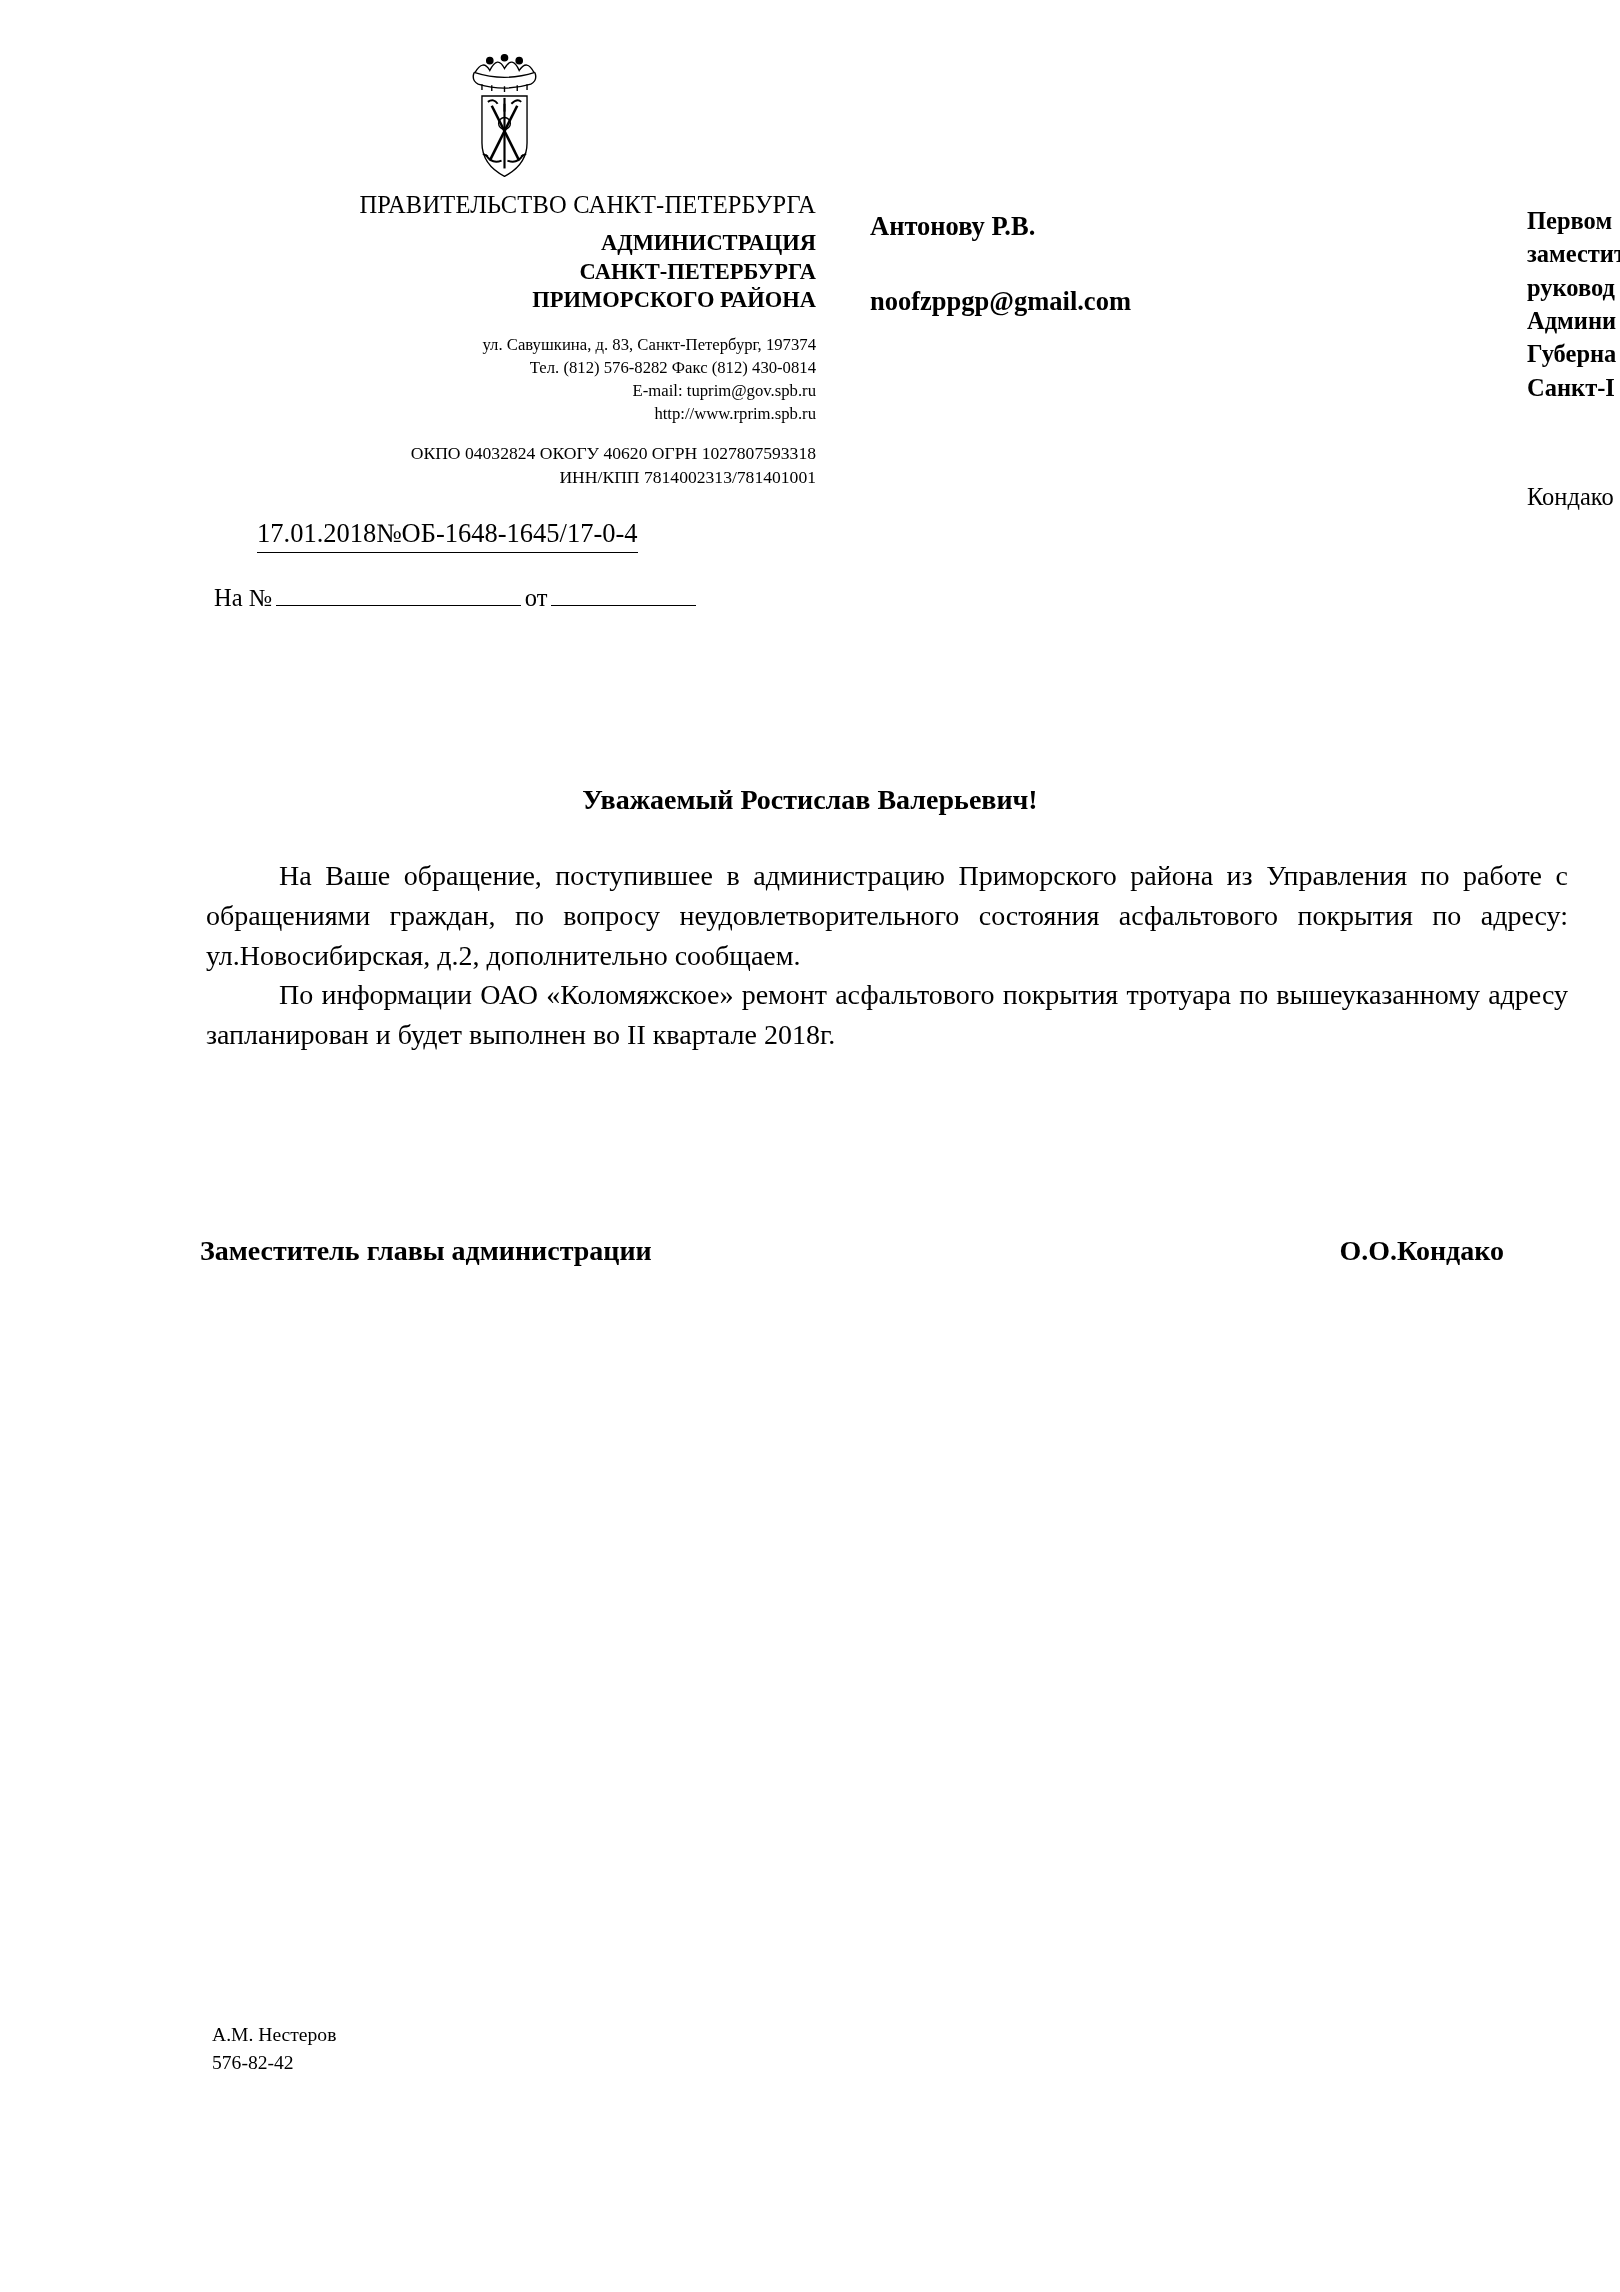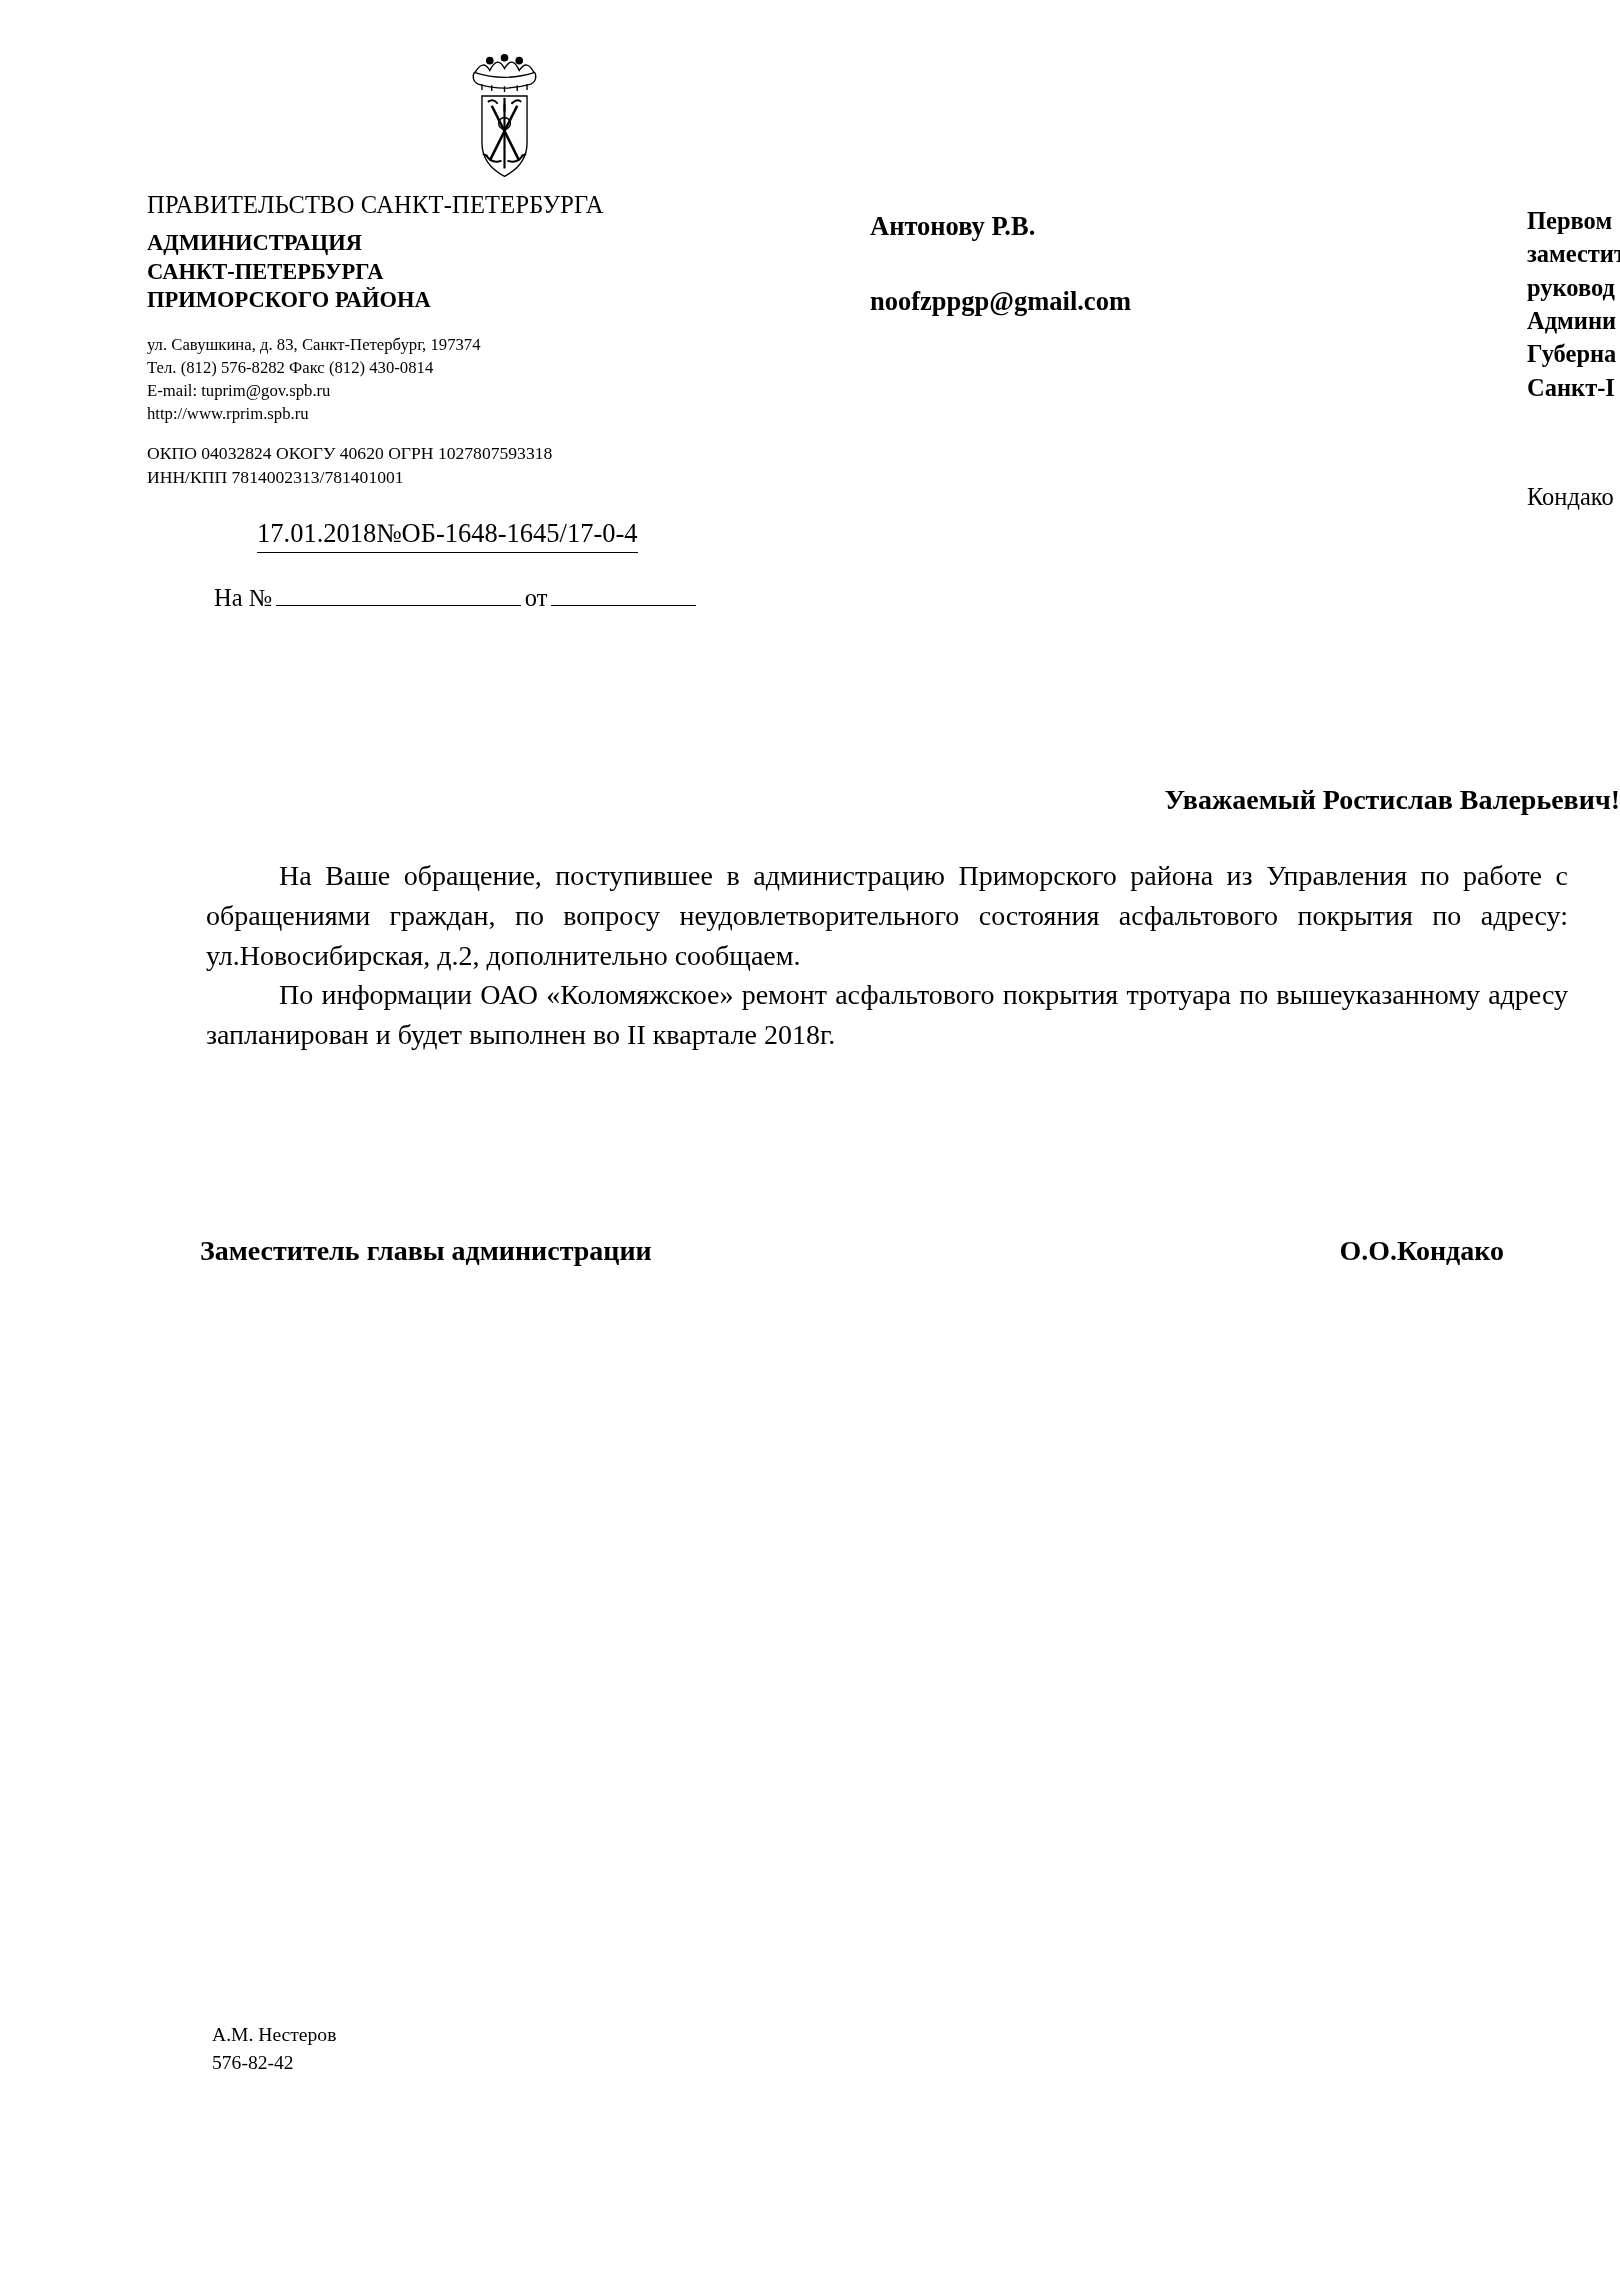--- a/index.html
+++ b/index.html
@@ -28,24 +28,24 @@
   .emblem {
     position: absolute;
     left: 431px;
     top: 39px;
     width: 147px;
     height: 157px;
   }
 
   .letterhead {
     position: absolute;
-    left: 147px;
+    left: 130px;
     top: 191px;
     width: 686px;
-    text-align: left;
+    text-align: right;
   }
   .gov-line {
     font-size: 24.5px;
     letter-spacing: 0.2px;
     margin-bottom: 9.8px;
   }
   .admin-block {
     font-weight: bold;
     font-size: 22.5px;
     line-height: 1.28;
@@ -130,21 +130,21 @@
     overflow: hidden;
     width: 108px;
   }
 
   
   .salutation {
     position: absolute;
     left: 0;
     top: 784px;
     width: 1620px;
-    text-align: right;
+    text-align: center;
     font-weight: bold;
     font-size: 28px;
   }
   .body-text {
     position: absolute;
     left: 206px;
     top: 856px;
     width: 1362px;
     font-size: 28px;
     line-height: 1.42;

